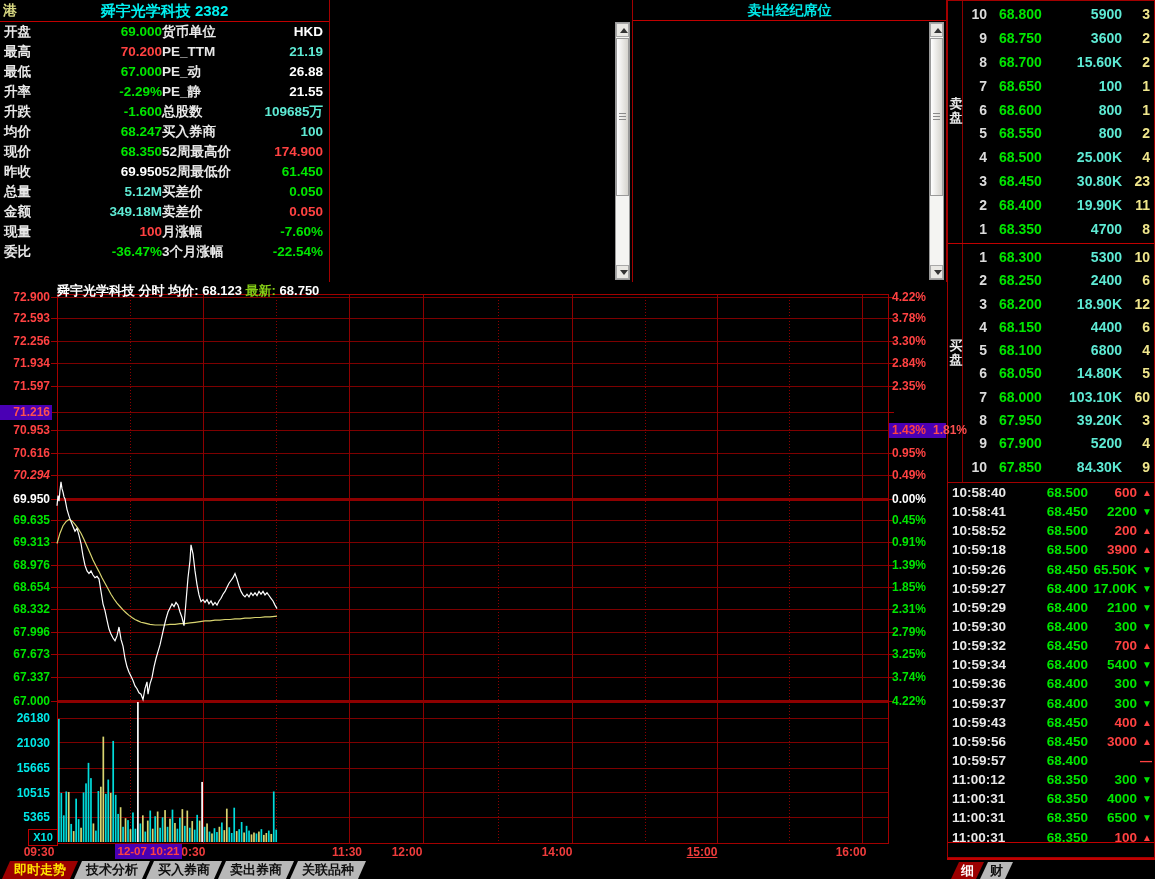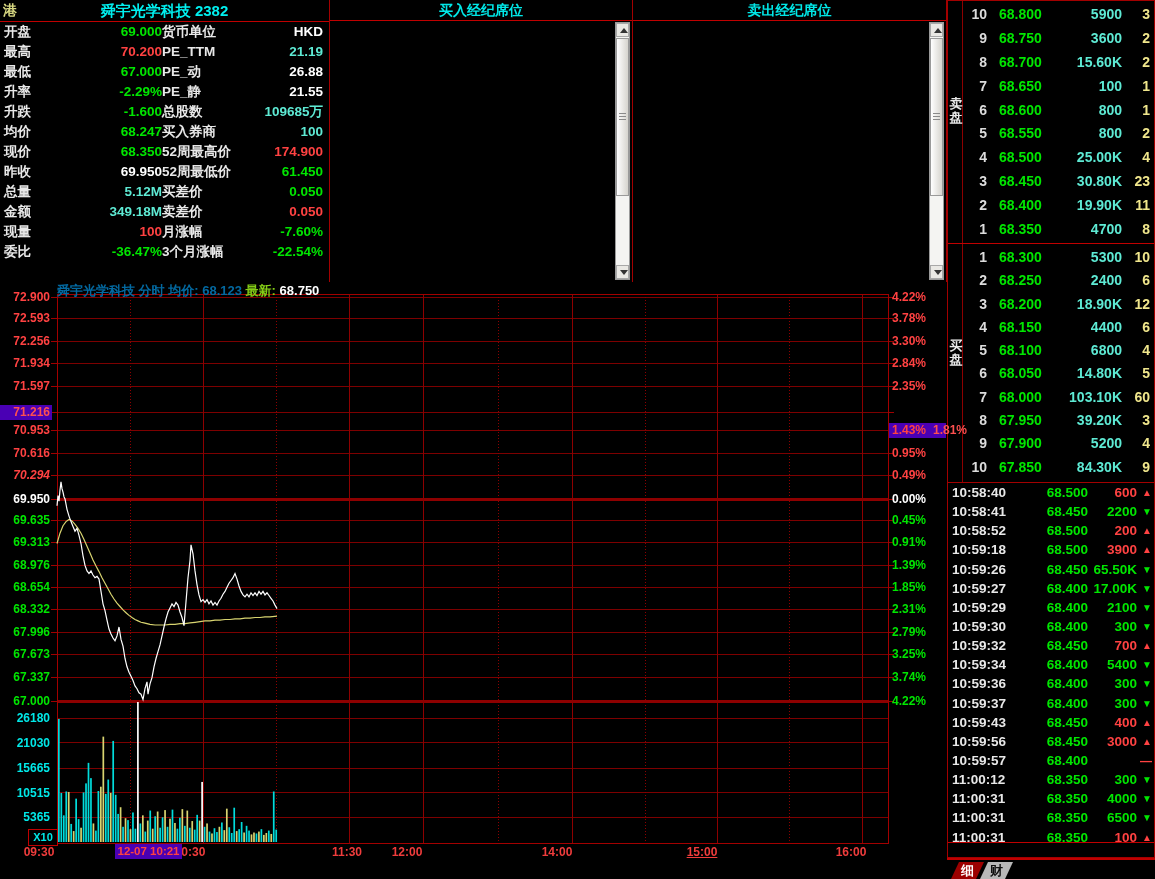--- a/index.html
+++ b/index.html
@@ -1,21 +1,21 @@
 <!DOCTYPE html>
 <html><head>
 <meta charset="utf-8">
 <style>
   html,body{margin:0;padding:0;background:#000;}
   #app{position:relative;width:1155px;height:879px;background:#000;overflow:hidden;
        font-family:"Liberation Sans","DejaVu Sans",sans-serif;font-weight:bold;
        -webkit-font-smoothing:none;}
   .abs{position:absolute;}
   .r{color:#ff4242;} .g{color:#00e600;} .c{color:#5eead4;} .w{color:#ffffff;}
-  .y{color:#f0e68c;} .pale{color:#0369a1;}
+  .y{color:#f0e68c;} .pale{color:#ffffff;}
   
   #info-panel{left:0;top:0;width:330px;height:282px;border-right:1px solid #a30000;box-sizing:border-box;}
   .title-row{position:relative;height:21px;border-bottom:1px solid #c00000;}
   #market-flag{position:absolute;left:3px;top:2px;font-size:14px;color:#d8d882;}
   .stock-title{position:absolute;left:0;right:0;top:2px;text-align:center;font-size:15px;color:#00f0f0;}
   .info-row{display:grid;grid-template-columns:56px 102px 96px auto;height:20px;line-height:20px;
             font-size:13.5px;padding:0 6px 0 4px;}
   .info-row .lbl{color:#e8e8e8;text-align:left;}
   .info-row .v1,.info-row .v2{text-align:right;}
   
@@ -163,21 +163,20 @@
         <div class="info-row">
           <span class="lbl">委比</span>
           <span class="v1 g">-36.47%</span>
           <span class="lbl">3个月涨幅</span>
           <span class="v2 g">-22.54%</span>
         </div>
       </div>
   </div>
 
   <div id="buy-broker" class="abs broker">
-    <div class="broker-title">买入经纪席位</div>
     <div class="broker-body">
       <div class="vscroll">
         <div class="vs-btn vs-up">
             <div class="tri-up"></div>
           </div>
         <div class="vs-thumb">
             <div class="vs-grip"></div>
           </div>
         <div class="vs-btn vs-dn">
             <div class="tri-dn"></div>
@@ -686,18 +685,25 @@
         <div class="tlbl" style="left: 347px;">11:30</div>
         <div class="tlbl" style="left: 407px;">12:00</div>
         <div class="tlbl" style="left: 557px;">14:00</div>
         <div class="tlbl" style="left: 702px; text-decoration: underline;">15:00</div>
         <div class="tlbl" style="left: 851px;">16:00</div>
       </div>
     <div id="cross-time">12-07 10:21</div>
     <div id="x10-box">X10</div>
   </div>
 
+  <div id="bottom-tabbar" class="abs tabbar">
+      <div class="tab active">即时走势</div>
+      <div class="tab">技术分析</div>
+      <div class="tab">买入券商</div>
+      <div class="tab">卖出券商</div>
+      <div class="tab">关联品种</div>
+    </div>
   <div id="right-tabbar" class="abs tabbar">
       <div class="tab active">细</div>
       <div class="tab">财</div>
     </div>
 
 </div>
 
 </body></html>

